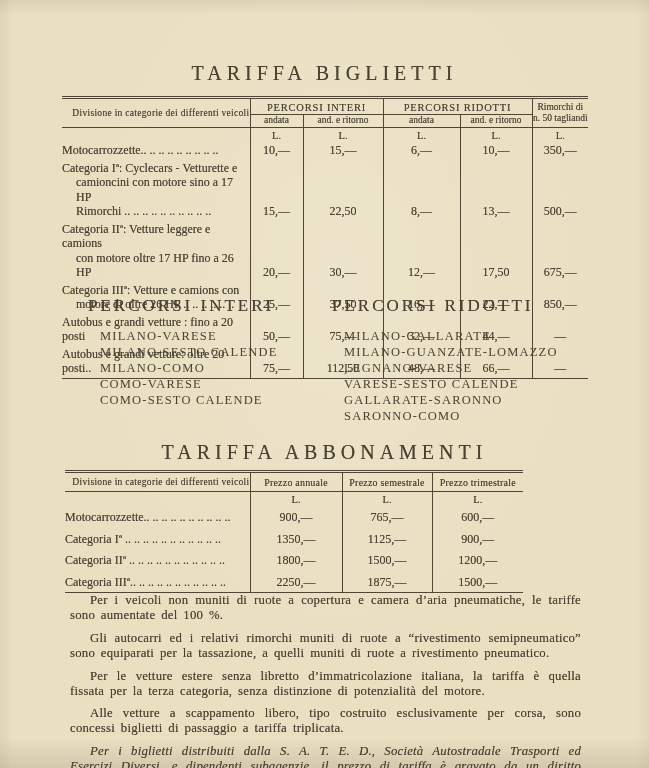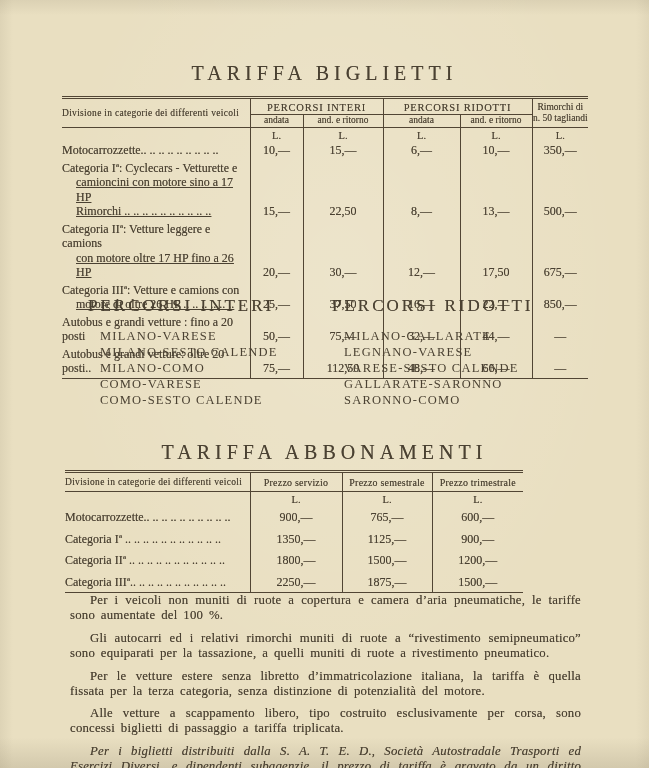--- a/index.html
+++ b/index.html
@@ -36,21 +36,21 @@
   th,td{ font-weight:normal; padding:0; }
   .tariff-table{
     position:absolute;
     border-top:3px double var(--rule);
     border-bottom:1px solid var(--rule);
   }
   #table-biglietti{ top:96px; left:62px; width:526px; }
   #table-abbonamenti{ top:470px; left:65px; width:458px; }
 
   th.c1{
-    font-size:9.5px;letter-spacing:0.3px;text-align:left;vertical-align:middle;
+    font-size:9.5px;letter-spacing:0.3px;text-align:right;vertical-align:middle;
     border-bottom:1px solid var(--rule);
   }
   th.grp{
     font-size:10.5px;letter-spacing:0.8px;text-align:center;
     border-left:1px solid var(--rule);
     border-bottom:1px solid var(--rule);
     padding:3px 0 1px;
   }
   tr.subs th{
     font-size:9.5px;text-align:center;
@@ -62,21 +62,21 @@
     font-size:9.5px;text-align:center;line-height:11px;
     border-left:1px solid var(--rule);
     border-bottom:1px solid var(--rule);
     padding:2px 0;
   }
   tr.units td{ font-size:10.5px;text-align:center;padding:2px 0 1px; }
   tr.units td.u{ border-left:1px solid var(--rule); }
 
   tbody td{ vertical-align:bottom;font-size:12px;line-height:14.5px; }
   td.lbl{ text-align:left;padding:1px 0 2px;margin-left:38px; }
-  td.lbl .cont{ padding-left:14px;text-decoration:underline; }
+  td.lbl .cont{ padding-left:14px; }
   td.val{ text-align:center;border-left:1px solid var(--rule);padding:1px 0 2px; }
   #table-abbonamenti tbody td{ padding-top:4px;padding-bottom:3px; }
   #table-abbonamenti th.grp{ padding:4px 0 3px;font-size:10px;letter-spacing:0.2px; }
 
   
   .lists{ position:absolute;top:296px;left:88px;width:505px;display:flex; }
   .list-col{ }
   .list-col.left{ width:244px; }
   .list-col.right{ flex:1; }
   .list-heading{
@@ -212,41 +212,42 @@
           <div class="route">MILANO-SESTO CALENDE</div>
           <div class="route">MILANO-COMO</div>
           <div class="route">COMO-VARESE</div>
           <div class="route">COMO-SESTO CALENDE</div>
         </div>
     </div>
     <div class="list-col right">
       <h2 class="list-heading t-shadow">PERCORSI RIDOTTI</h2>
       <div id="list-ridotti">
           <div class="route">MILANO-GALLARATE</div>
+          <div class="route">MILANO-GUANZATE-LOMAZZO</div>
           <div class="route">LEGNANO-VARESE</div>
           <div class="route">VARESE-SESTO CALENDE</div>
           <div class="route">GALLARATE-SARONNO</div>
           <div class="route">SARONNO-COMO</div>
         </div>
     </div>
   </div>
 
   <h1 class="doc-title t-shadow" id="title-abbonamenti">TARIFFA ABBONAMENTI</h1>
 
   <table class="tariff-table t-shadow" id="table-abbonamenti">
     <colgroup>
       <col style="width:185px">
         <col style="width:92px">
         <col style="width:90px">
         <col style="width:91px">
     </colgroup>
     <thead>
       <tr>
         <th class="c1">Divisione in categorie dei differenti veicoli</th>
-        <th class="grp">Prezzo servizio</th>
+        <th class="grp">Prezzo annuale</th>
         <th class="grp">Prezzo semestrale</th>
         <th class="grp">Prezzo trimestrale</th>
       </tr>
       <tr class="units">
         <td></td>
         <td class="u">L.</td>
         <td class="u">L.</td>
         <td class="u">L.</td>
       </tr>
     </thead>

